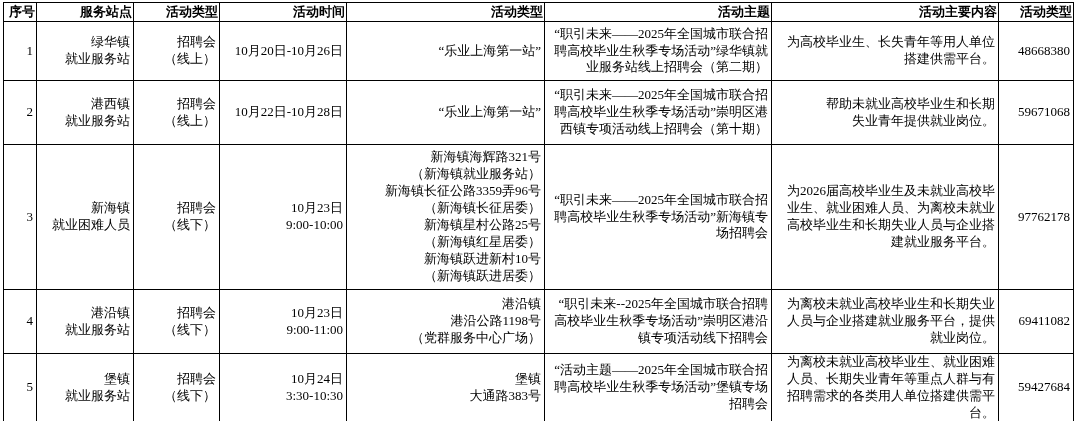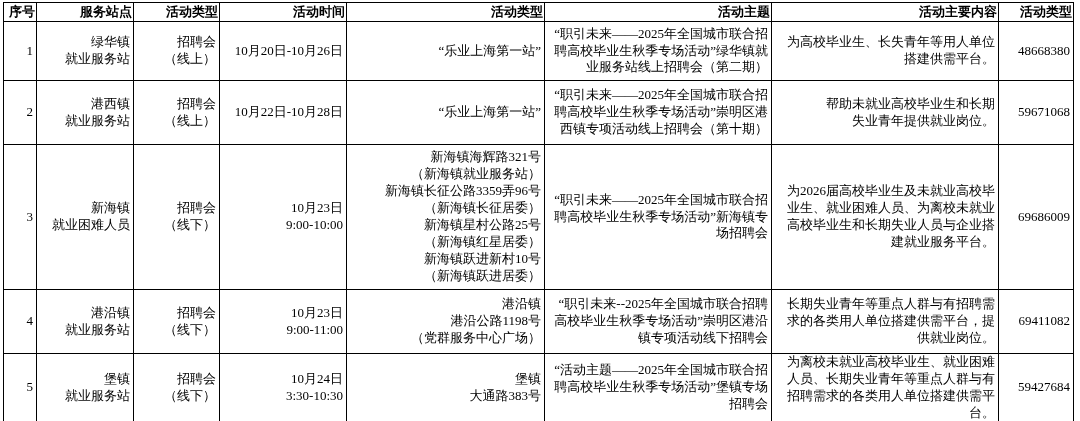--- a/index.html
+++ b/index.html
@@ -115,36 +115,36 @@
         <td>新海镇海辉路321号
 （新海镇就业服务站）
 新海镇长征公路3359弄96号
 （新海镇长征居委）
 新海镇星村公路25号
 （新海镇红星居委）
 新海镇跃进新村10号
 （新海镇跃进居委）</td>
         <td>“职引未来——2025年全国城市联合招聘高校毕业生秋季专场活动”新海镇专场招聘会</td>
         <td>为2026届高校毕业生及未就业高校毕业生、就业困难人员、为离校未就业高校毕业生和长期失业人员与企业搭建就业服务平台。</td>
-        <td>69686009</td>
+        <td>97762178</td>
       </tr>
 
       <tr class="r4">
         <td>4</td>
         <td>港沿镇
 就业服务站</td>
         <td>招聘会
 （线下）</td>
         <td>10月23日
 9:00-11:00</td>
         <td>港沿镇
 港沿公路1198号
 （党群服务中心广场）</td>
         <td>“职引未来--2025年全国城市联合招聘高校毕业生秋季专场活动”崇明区港沿镇专项活动线下招聘会</td>
-        <td>长期失业青年等重点人群与有招聘需求的各类用人单位搭建供需平台，提供就业岗位。</td>
+        <td>为离校未就业高校毕业生和长期失业人员与企业搭建就业服务平台，提供就业岗位。</td>
         <td>69411082</td>
       </tr>
 
       <tr class="r5">
         <td>5</td>
         <td>堡镇
 就业服务站</td>
         <td>招聘会
 （线下）</td>
         <td>10月24日

